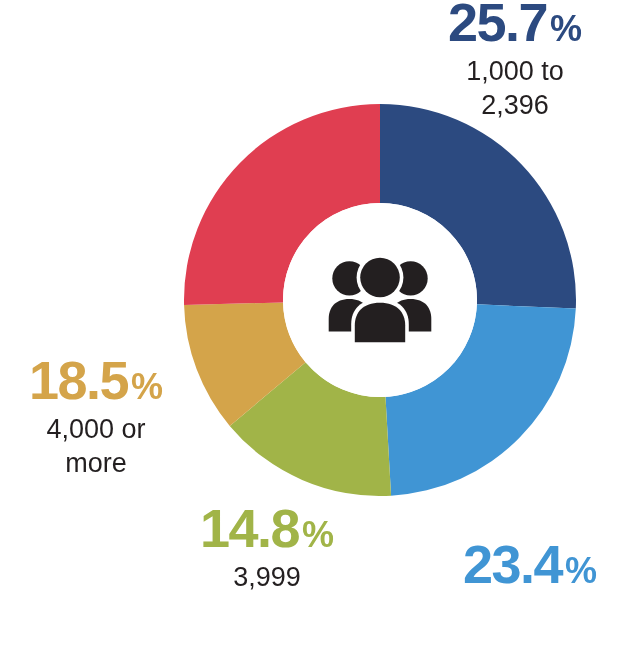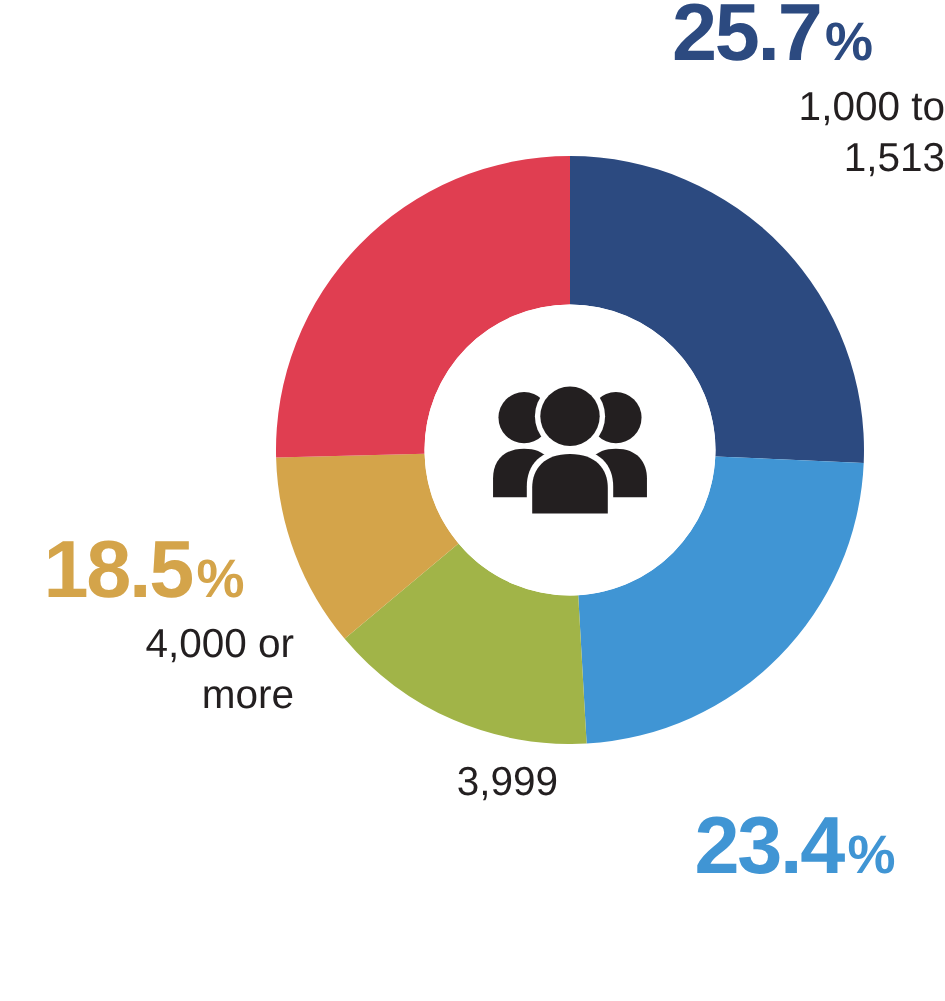--- a/index.html
+++ b/index.html
@@ -68,21 +68,20 @@
     letter-spacing: 0;
     margin-left: 3px;
   }
   .label .desc {
     display: block;
     font-size: 27px;
     color: #231f20;
     line-height: 1.24;
     margin-top: 5px;
     white-space: nowrap;
-    text-align: right;
   }
   .label .desc span { display: block; }
 
   
   #label-lt1000   { left: 22px;  top: 36px;  width: 252px; }
   #label-1000     { left: 400px; top: -6px;  width: 230px; }
   #label-2000     { left: 430px; top: 498px; width: 200px; }
   #label-3000     { left: 162px; top: 500px; width: 210px; }
   #label-4000     { left: -4px;  top: 352px; width: 200px; }
 </style>
@@ -121,29 +120,30 @@
 
   <div class="label" id="label-lt1000">
     <span class="desc">
     </span>
   </div>
 
   <div class="label" id="label-1000">
     <span class="pct" style="color: rgb(44, 74, 128);"><span>25.7</span><span class="sign">%</span></span>
     <span class="desc">
       <span>1,000 to</span>
-      <span>1,513</span>
+      <span>2,396</span>
     </span>
   </div>
 
   <div class="label" id="label-2000">
     <span class="pct" style="color: rgb(64, 149, 212); margin-top: 38px;"><span>23.4</span><span class="sign">%</span></span>
   </div>
 
   <div class="label" id="label-3000">
+    <span class="pct" style="color: rgb(161, 180, 72);"><span>14.8</span><span class="sign">%</span></span>
     <span class="desc">
       <span>3,999</span>
     </span>
   </div>
 
   <div class="label" id="label-4000">
     <span class="pct" style="color: rgb(212, 164, 74);"><span>18.5</span><span class="sign">%</span></span>
     <span class="desc">
       <span>4,000 or</span>
       <span>more</span>

